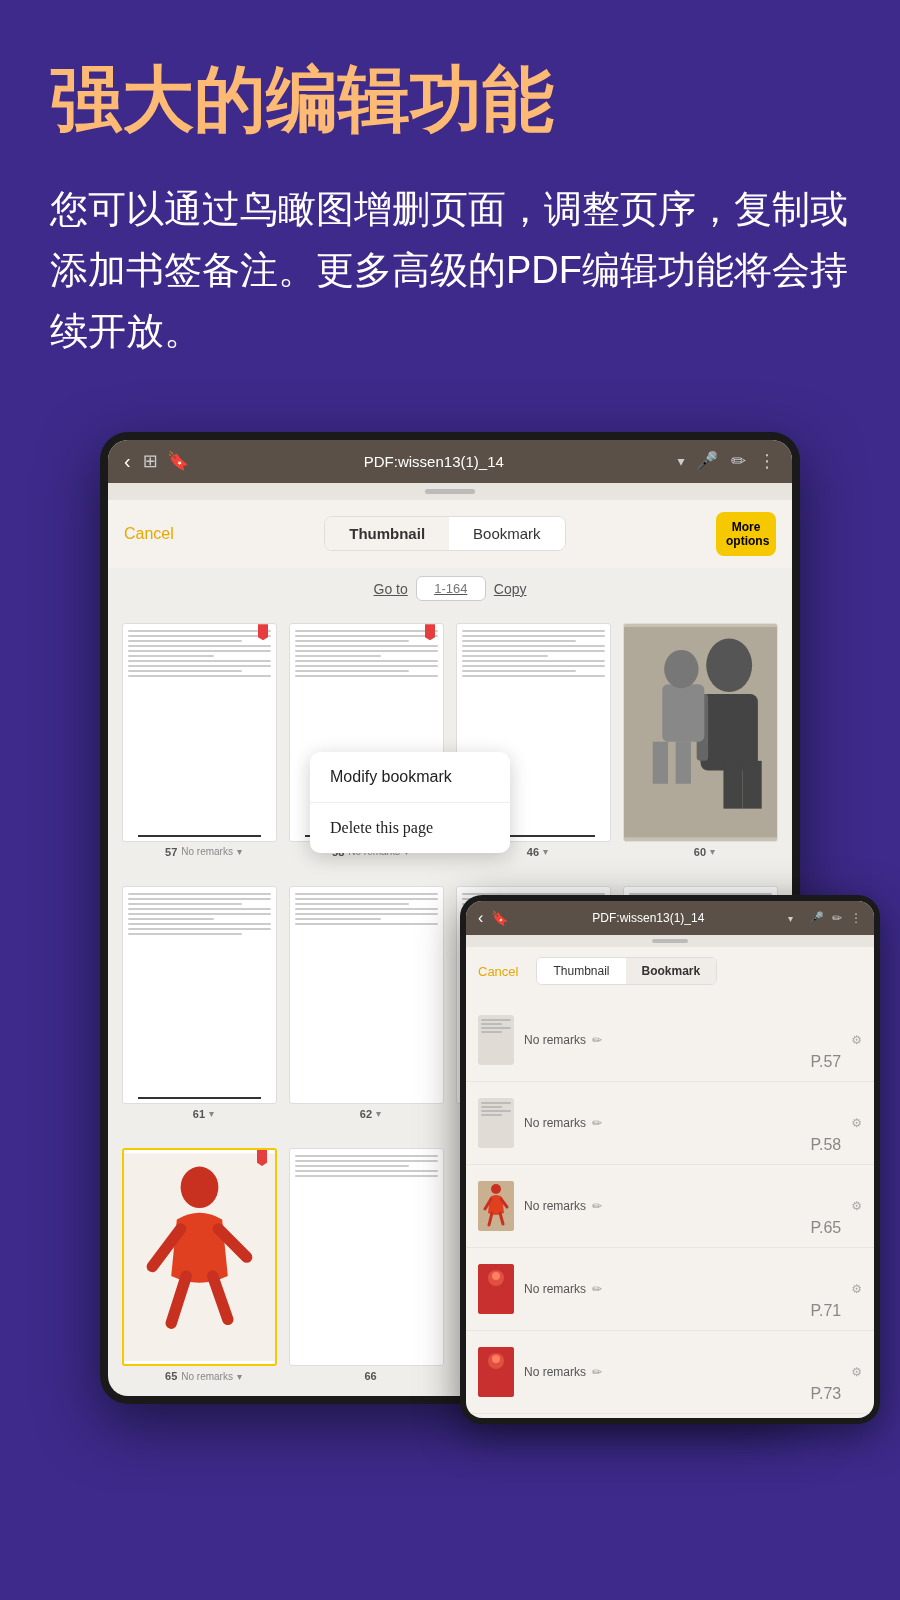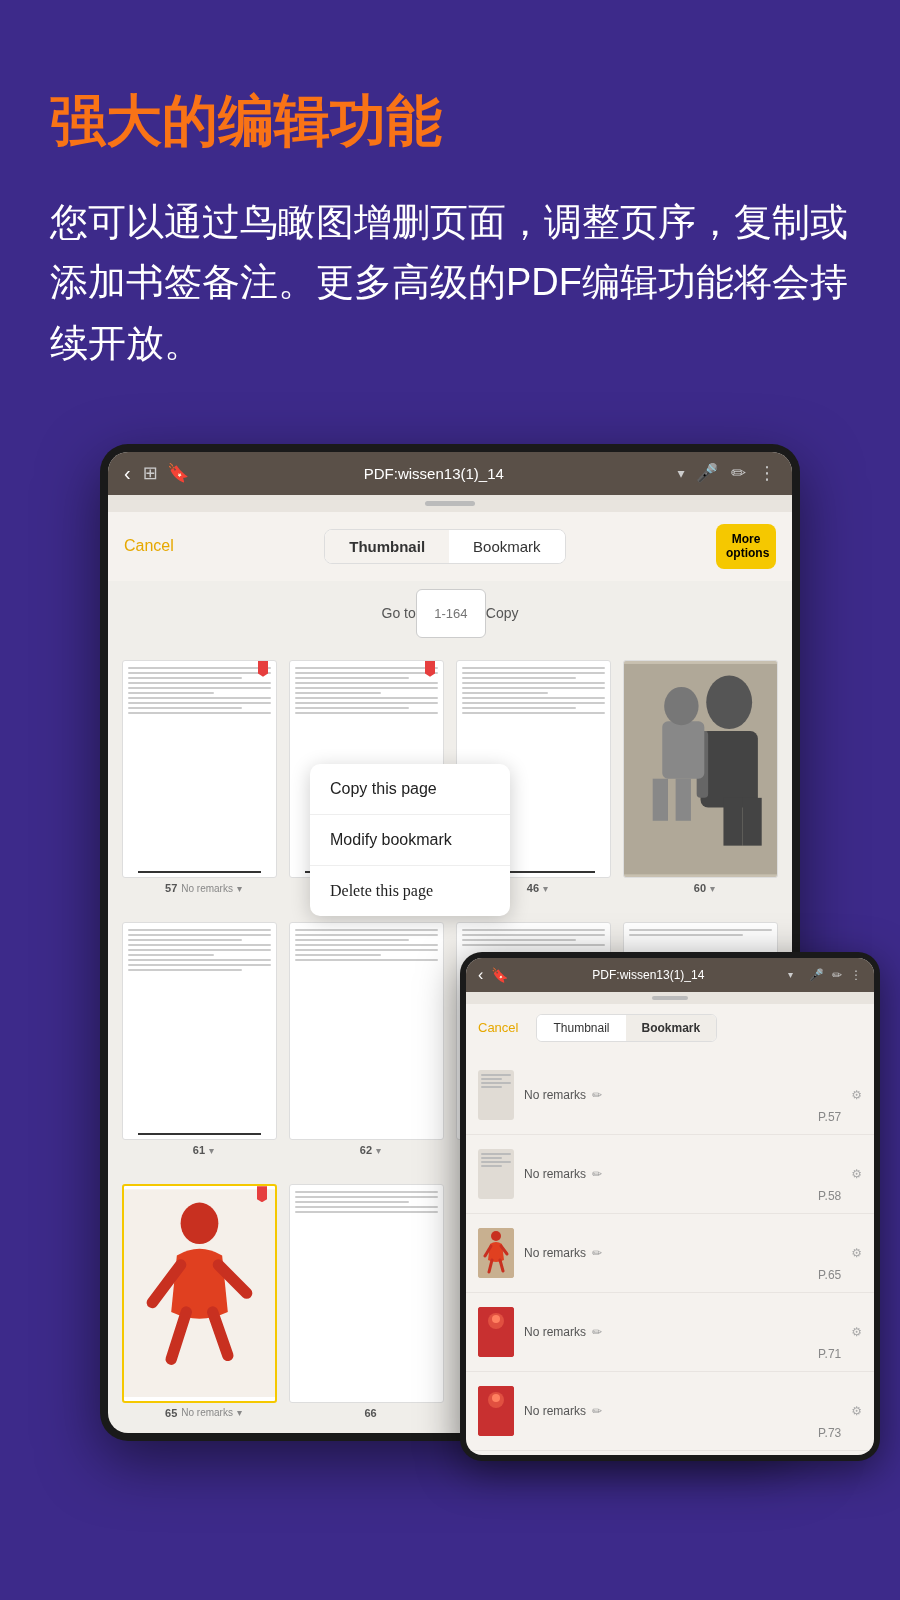--- a/index.html
+++ b/index.html
@@ -11,26 +11,25 @@
       font-family: -apple-system, 'PingFang SC', 'Hiragino Sans GB', 'Microsoft YaHei', sans-serif;
       overflow-x: hidden;
     }
 
     .hero-section {
       padding: 60px 50px 40px 50px;
       background-color: #3d2a8a;
     }
 
     .hero-title {
-      font-size: 56px;
+      font-size: 72px;
       font-weight: 900;
-      color: #f97316;
+      color: #fdba74;
       line-height: 1.1;
       margin-bottom: 40px;
-      margin-top: 30px;
     }
 
     .hero-desc {
       font-size: 38px;
       color: #ffffff;
       line-height: 1.6;
       font-weight: 400;
     }
 
     .device-showcase {
@@ -152,29 +151,31 @@
       text-align: center;
       margin-left: auto;
       line-height: 1.2;
       width: 60px;
     }
 
     .goto-bar {
       display: flex;
       align-items: center;
       justify-content: center;
+      gap: 8px;
       padding: 8px;
       font-size: 14px;
       color: #555;
+      text-decoration: underline;
     }
 
     .goto-input {
       border: 1px solid #ccc;
       border-radius: 6px;
-      padding: 16px 10px;
+      padding: 4px 10px;
       font-size: 13px;
       width: 70px;
       text-align: center;
       background: #fff;
       color: #999;
     }
 
     
     .thumb-grid {
       display: grid;
@@ -400,21 +401,21 @@
       font-size: 12px;
       color: #555;
     }
 
     .edit-icon {
       font-size: 12px;
       color: #999;
     }
 
     .bookmark-page {
-      font-size: 12px;
+      font-size: 16px;
       color: #888;
       margin-left: auto;
       margin-top: 44px;
     }
 
     .bookmark-settings {
       color: #aaa;
       font-size: 12px;
     }
 
@@ -569,21 +570,20 @@
           </div>
           <div class="thumb-label">
             <span class="thumb-number">60</span>
             <span class="dropdown-arrow">▾</span>
           </div>
         </div>
 
       </div>
 
       <div class="context-menu">
-        <div class="context-menu-item">Copy this page</div>
         <div class="context-menu-item">Modify bookmark</div>
         <div class="context-menu-item">Delete this page</div>
       </div>
 
       <div class="thumb-grid">
 
         <div class="thumb-cell">
           <div class="thumb-img">
             <div class="text-lines">
               <div class="text-line full"></div>

